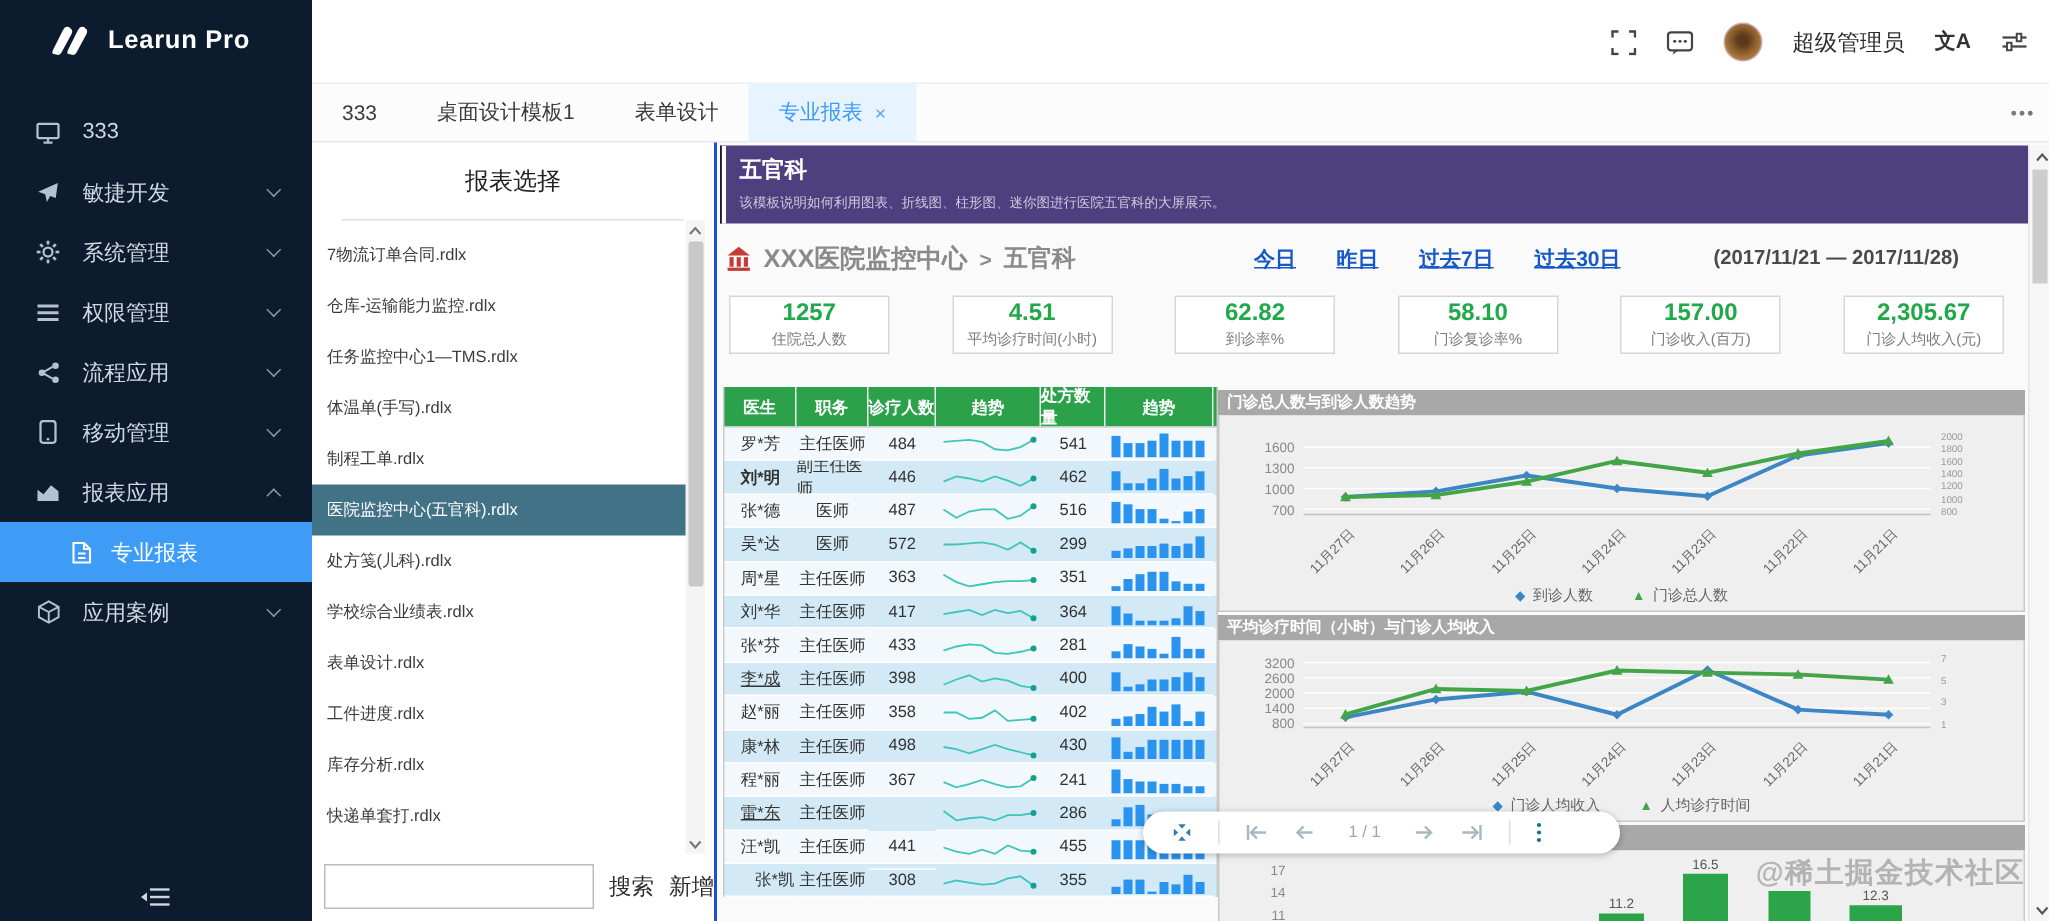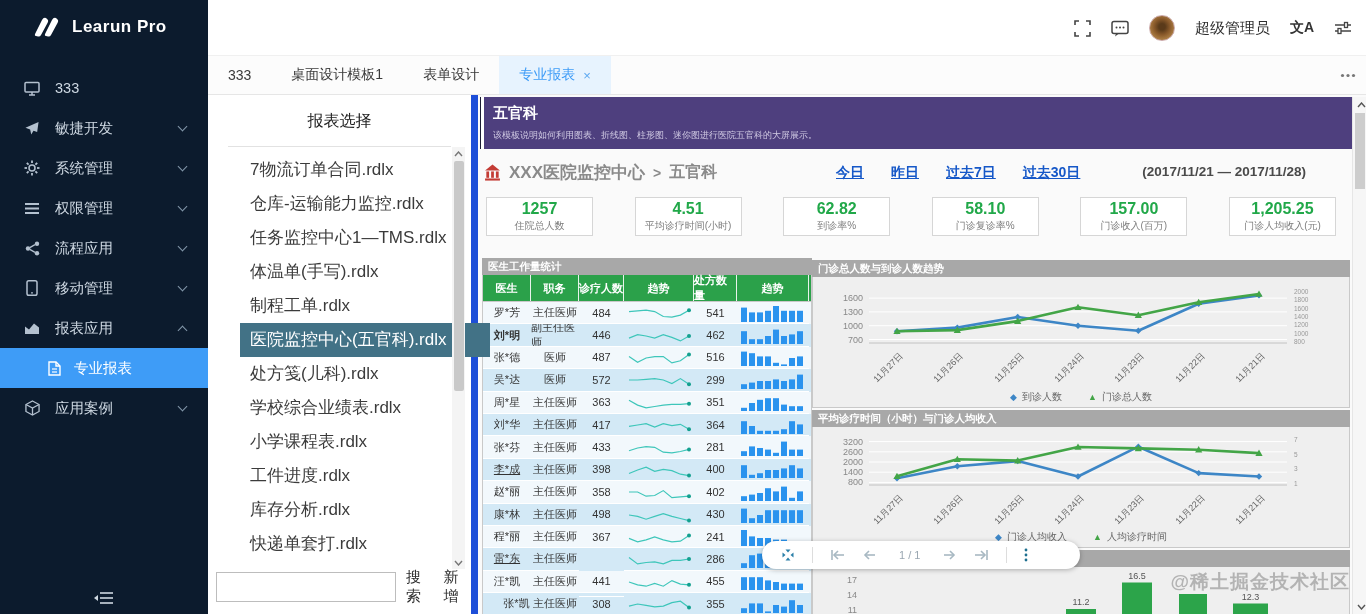--- a/index.html
+++ b/index.html
@@ -25,25 +25,25 @@
   .avatar { width:26px; height:26px; border-radius:50%; background:radial-gradient(circle at 50% 45%, #5a3a1a 18%, #8a5a2b 45%, #a97b42 70%, #6b4420 100%); border:1px solid #caa; cursor:pointer; }
   .username { font-size:15px; color:#2e2e2e; cursor:pointer; }
   .lang { font-size:14px; font-weight:bold; color:#333; cursor:pointer; }
   
   .tabbar { position:absolute; left:208px; top:56px; width:1158px; height:39px; background:#fcfcfc; border-bottom:1px solid #e6e6e6; display:flex; align-items:stretch; }
   .tab { padding:0 20px; display:flex; align-items:center; gap:8px; font-size:14px; color:#3a3a3a; cursor:pointer; }
   .tab.active { background:#e7f3fe; color:#3e9cf7; }
   .tab .close { font-size:13px; color:#5ba7f0; }
   .tab-more { position:absolute; right:10px; top:0; height:39px; display:flex; align-items:center; cursor:pointer; }
   
-  .report-panel { position:absolute; left:208px; top:95px; width:270px; height:519px; background:#fff; border-right:7px solid #1d4ed8; z-index:4; }
+  .report-panel { position:absolute; left:208px; top:95px; width:270px; height:519px; background:#fff; border-right:2px solid #1d4ed8; z-index:4; }
   .rp-title { text-align:center; font-size:16px; color:#222; padding:16px 0 14px; }
   .rp-divider { height:1px; background:#e2e2e2; margin:0 20px 6px; }
   .rp-list { list-style:none; }
-  .rp-item { height:34px; line-height:34px; padding-left:10px; font-size:17px; color:#3b3b3b; white-space:nowrap; overflow:hidden; cursor:pointer; width:250px;margin-left:32px; }
+  .rp-item { height:34px; line-height:34px; padding-left:10px; font-size:11px; color:#3b3b3b; white-space:nowrap; overflow:hidden; cursor:pointer; width:250px; }
   .rp-item.selected { background:#427286; color:#fff; }
   .rp-scroll { position:absolute; right:6px; top:52px; width:13px; height:422px; background:#f4f4f4; }
   .rp-scroll .thumb { position:absolute; left:1.5px; top:14px; width:10px; height:230px; background:#c9c9c9; border-radius:2px; }
   .sc-arrow { position:absolute; left:0; width:13px; height:13px; display:flex; align-items:center; justify-content:center; cursor:pointer; }
   .rp-footer { position:absolute; left:8px; bottom:8px; display:flex; align-items:center; gap:10px; }
   .rp-search-input { width:180px; height:30px; border:1px solid #bdbdbd; background:#fff; outline:none; padding:0 6px; font-size:14px; }
   .rp-btn { font-size:15px; color:#2e2e2e; cursor:pointer; }
   
   .main { position:absolute; left:478px; top:95px; width:888px; height:519px; background:#fafafa; overflow:hidden; }
   .banner { position:absolute; left:2px; top:2px; width:872px; height:52px; background:#4e3f7e; border-left:1px solid #1c1c33; box-shadow:inset 3px 0 0 #ffffff; padding:7px 0 0 12px; }
@@ -285,21 +285,21 @@
   <div class="rp-divider"></div>
   <ul class="rp-list" id="report-list">
       <li class="rp-item">7物流订单合同.rdlx</li>
       <li class="rp-item">仓库-运输能力监控.rdlx</li>
       <li class="rp-item">任务监控中心1—TMS.rdlx</li>
       <li class="rp-item">体温单(手写).rdlx</li>
       <li class="rp-item">制程工单.rdlx</li>
       <li class="rp-item selected">医院监控中心(五官科).rdlx</li>
       <li class="rp-item">处方笺(儿科).rdlx</li>
       <li class="rp-item">学校综合业绩表.rdlx</li>
-      <li class="rp-item">小学课程表.rdlx</li>
+      <li class="rp-item">表单设计.rdlx</li>
       <li class="rp-item">工件进度.rdlx</li>
       <li class="rp-item">库存分析.rdlx</li>
       <li class="rp-item">快递单套打.rdlx</li>
     </ul>
   <div class="rp-scroll">
     <span class="sc-arrow" style="top:0">
         <svg width="9" height="6" viewBox="0 0 9 6">
           <polyline points="1,5 4.5,1 8,5" fill="none" stroke="#777" stroke-width="1.4"></polyline>
         </svg>
       </span>
@@ -362,27 +362,26 @@
       </div>
       <div class="kpi">
         <div class="kpi-value">58.10</div>
         <div class="kpi-label">门诊复诊率%</div>
       </div>
       <div class="kpi">
         <div class="kpi-value">157.00</div>
         <div class="kpi-label">门诊收入(百万)</div>
       </div>
       <div class="kpi">
-        <div class="kpi-value">1,205.25</div>
+        <div class="kpi-value">2,305.67</div>
         <div class="kpi-label">门诊人均收入(元)</div>
       </div>
     </div>
 
   <div class="table-card" id="doctor-table">
-    <div class="card-title">医生工作量统计</div>
     <div class="thead" id="thead">
         <span class="th" style="width: 48px;">医生</span>
         <span class="th" style="width: 48px;">职务</span>
         <span class="th" style="width: 45px;">诊疗人数</span>
         <span class="th" style="width: 70px;">趋势</span>
         <span class="th" style="width: 43px;">处方数量</span>
         <span class="th" style="width: 72px;">趋势</span>
       </div>
     <div id="tbody">
         <div class="trow">

